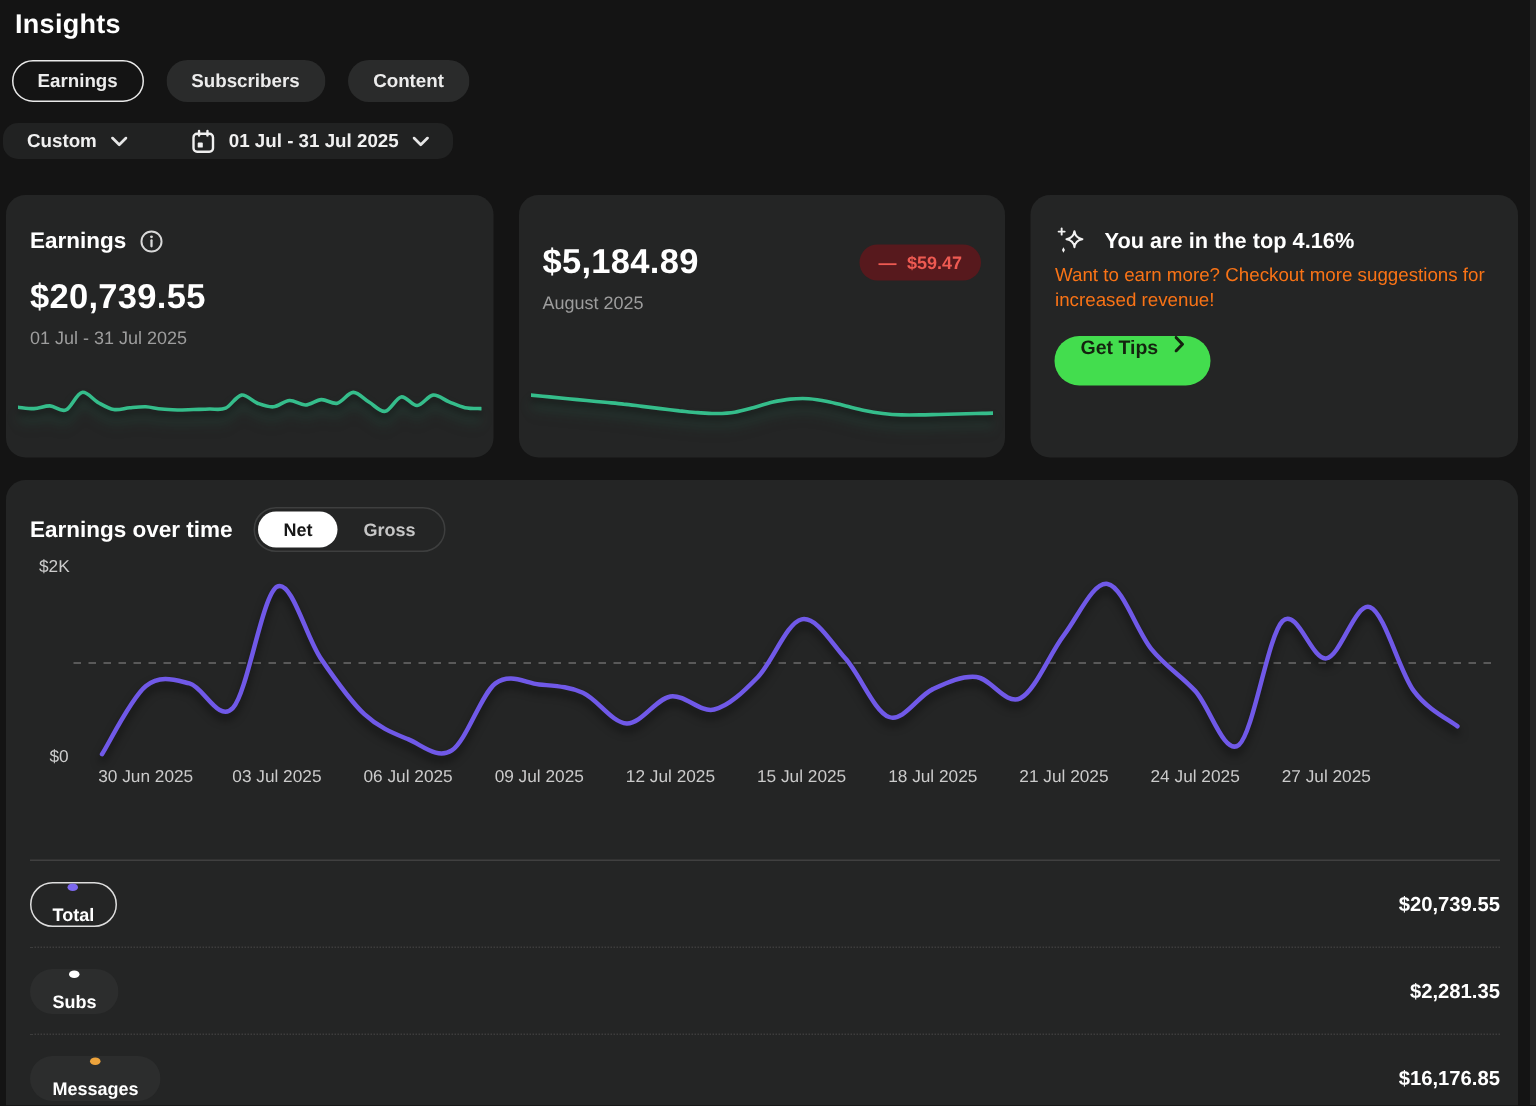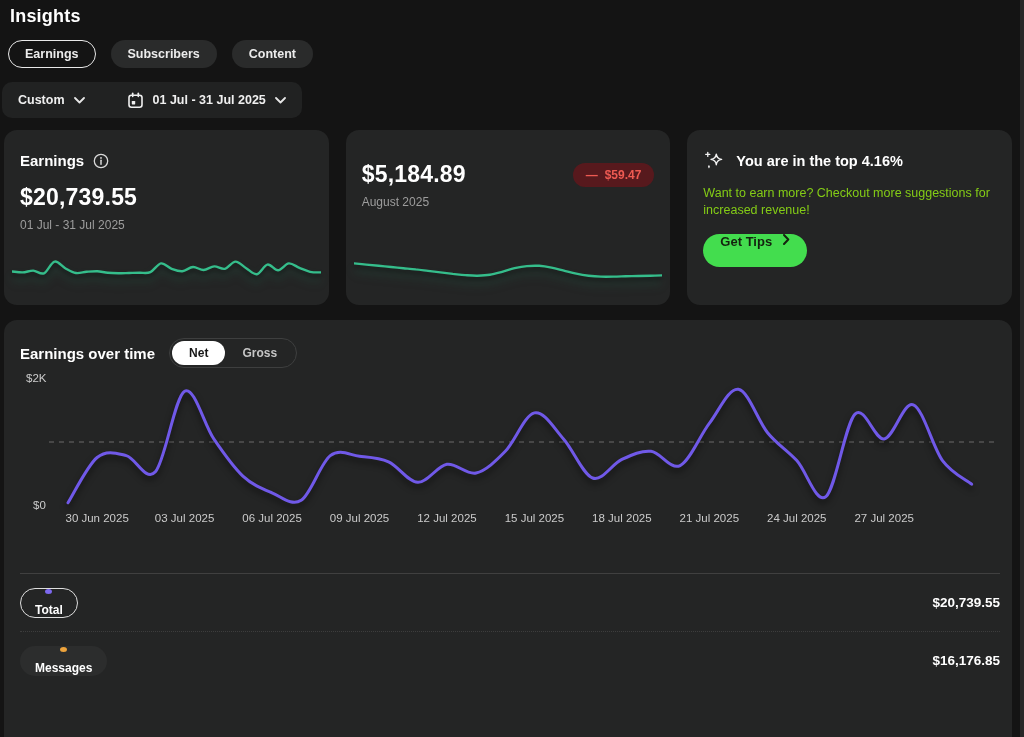--- a/index.html
+++ b/index.html
@@ -12,21 +12,21 @@
   
   .page-title { position:absolute; left:10px; top:6px; font-size:18px; font-weight:700; letter-spacing:.2px; }
   .tabs { position:absolute; left:8px; top:40px; display:flex; gap:15px; }
   .tab {
     height:28px; display:inline-flex; align-items:center; padding:0 16px;
     background:#2a2b2b; border:1.5px solid transparent; border-radius:15px;
     font-size:12.5px; font-weight:700; color:#ececec; cursor:pointer; white-space:nowrap;
   }
   .tab.selected { background:transparent; border-color:#e9e9e9; }
   .filter-bar {
-    position:absolute; left:2px; top:82px; height:36px;
+    position:absolute; left:2px; top:82px; height:24px;
     display:inline-flex; align-items:center; gap:12px; padding:0 16px;
     background:#212222; border-radius:10px;
   }
   .filter-item { display:inline-flex; align-items:center; gap:9px; font-size:12.5px; font-weight:700; color:#f0f0f0; cursor:pointer; }
   .filter-sep { width:18px; }
   .chev { width:11px; height:7px; display:inline-block; }
   .cal { width:17px; height:17px; display:inline-block; }
   
   .cards { position:absolute; left:4px; top:130px; width:1008px; display:flex; gap:17px; }
   .card {
@@ -43,21 +43,21 @@
     display:inline-flex; align-items:center; gap:7px;
     background:#57191d; color:#ee5a52; font-size:12px; font-weight:600;
     padding:5px 13px; border-radius:14px;
   }
   .sparkline { position:absolute; left:8px; right:8px; bottom:10px; height:48px; width:calc(100% - 16px); }
   .spark-green { filter:drop-shadow(0 7px 4px rgba(40,160,115,.30)) drop-shadow(0 3px 2px rgba(0,0,0,.45)); }
   
   .tips-title-row { display:flex; align-items:center; gap:11px; margin-top:4px; }
   .sparkle { width:22px; height:22px; }
   .tips-title { font-size:14.5px; font-weight:700; }
-  .tips-body { margin-top:13px; font-size:12.5px; line-height:1.35; color:#84cc16; max-width:300px; }
+  .tips-body { margin-top:3px; font-size:12.5px; line-height:1.35; color:#f97316; max-width:300px; }
   .get-tips {
     margin-top:15px; display:inline-flex; align-items:flex-start; gap:11px;
     background:#43dd4e; color:#14230f; border:none; border-radius:17px;
     height:33px; padding:0 17px; font-family:inherit; font-size:13px; font-weight:700; cursor:pointer;
   }
   
   .chart-card {
     position:absolute; left:4px; top:320px; width:1008px; height:440px;
     background:#242525; border-radius:13px;
   }
@@ -208,20 +208,27 @@
     <div class="legend">
       <div class="legend-row">
         <span class="legend-pill selected">
           <span class="dot" style="background: rgb(124, 104, 238);"></span>
           <span>Total</span>
         </span>
         <span class="legend-value">$20,739.55</span>
       </div>
       <div class="legend-row">
         <span class="legend-pill">
+          <span class="dot" style="background: rgb(255, 255, 255);"></span>
+          <span>Subs</span>
+        </span>
+        <span class="legend-value">$2,281.35</span>
+      </div>
+      <div class="legend-row">
+        <span class="legend-pill">
           <span class="dot" style="background: rgb(237, 163, 60);"></span>
           <span>Messages</span>
         </span>
         <span class="legend-value">$16,176.85</span>
       </div>
     </div>
   </div>
 
   <div class="scroll-strip"></div>
 

